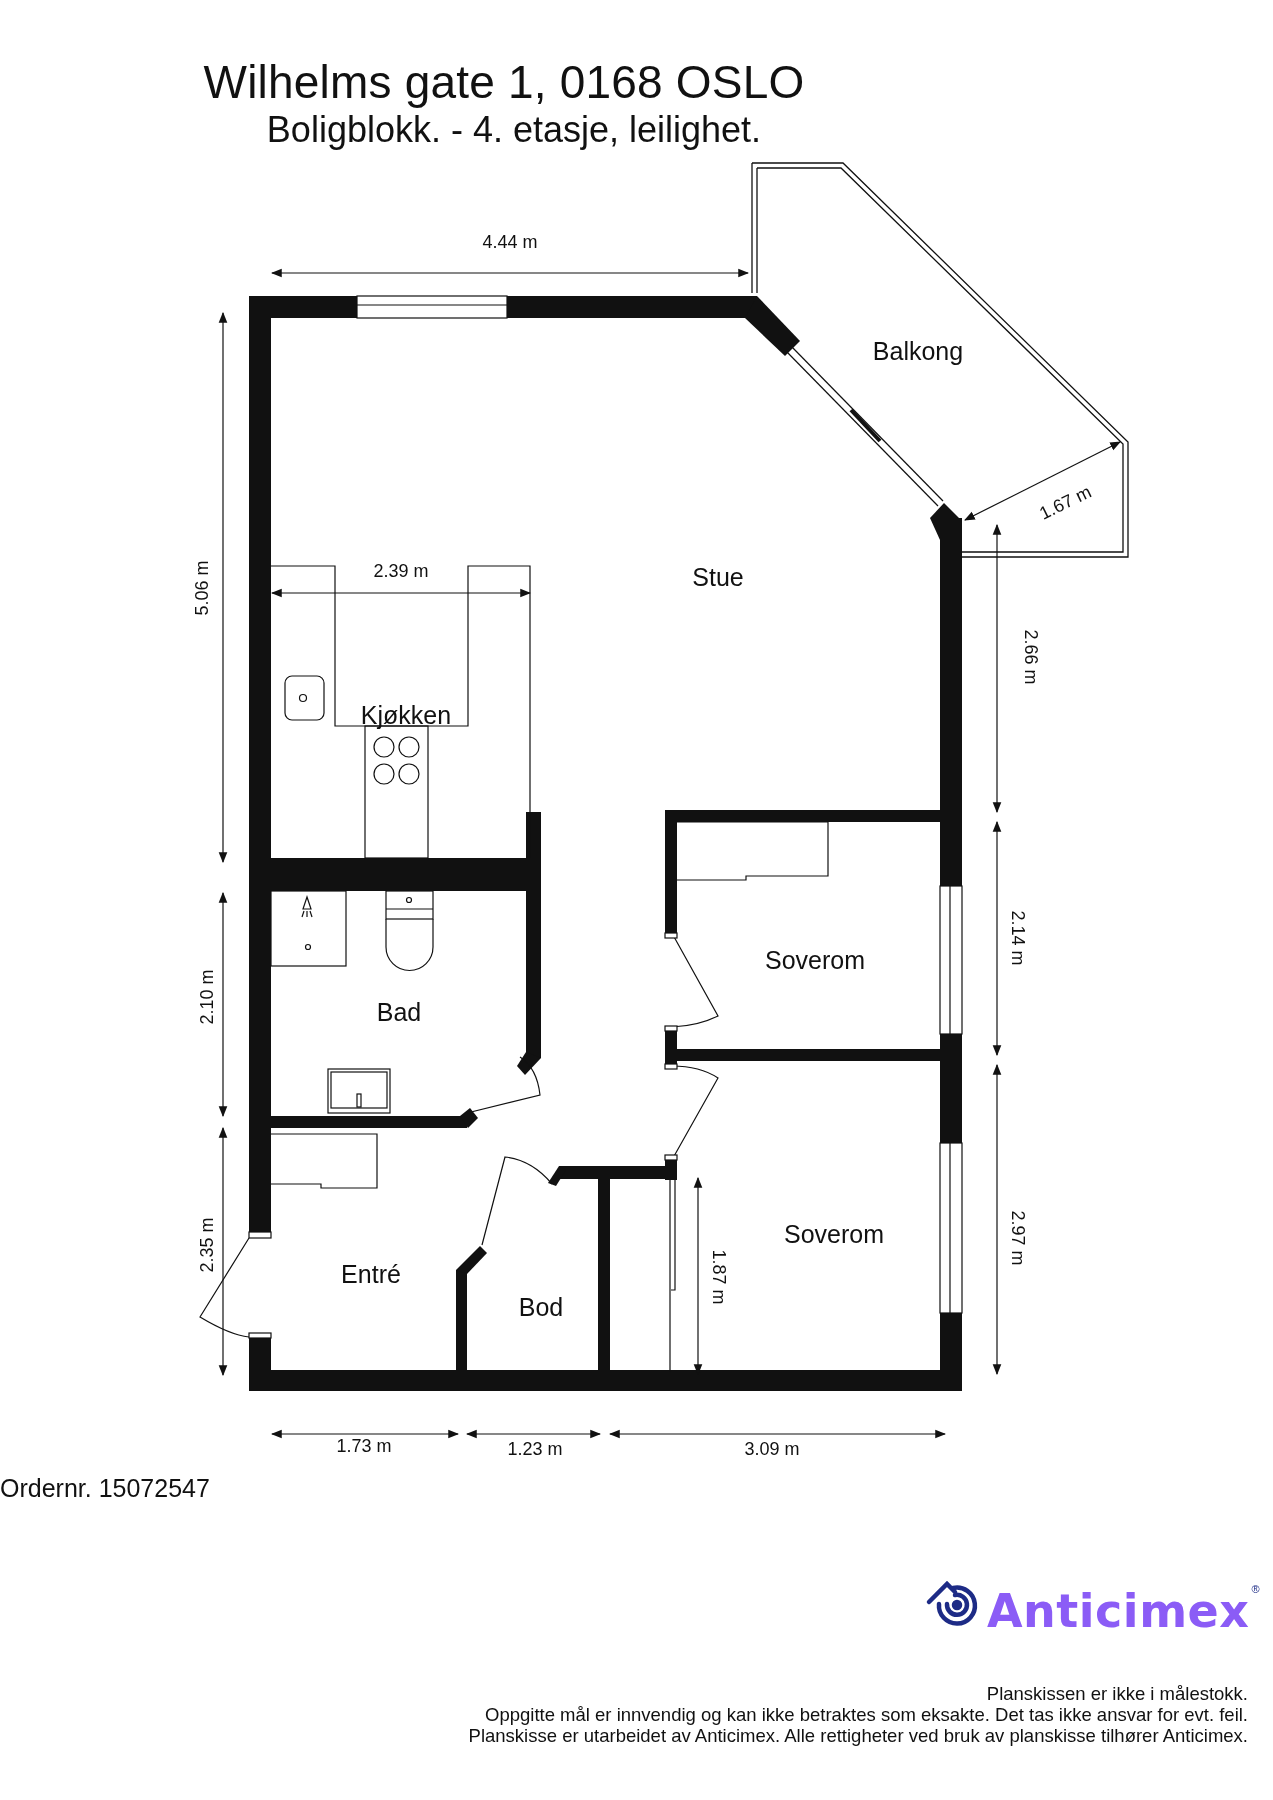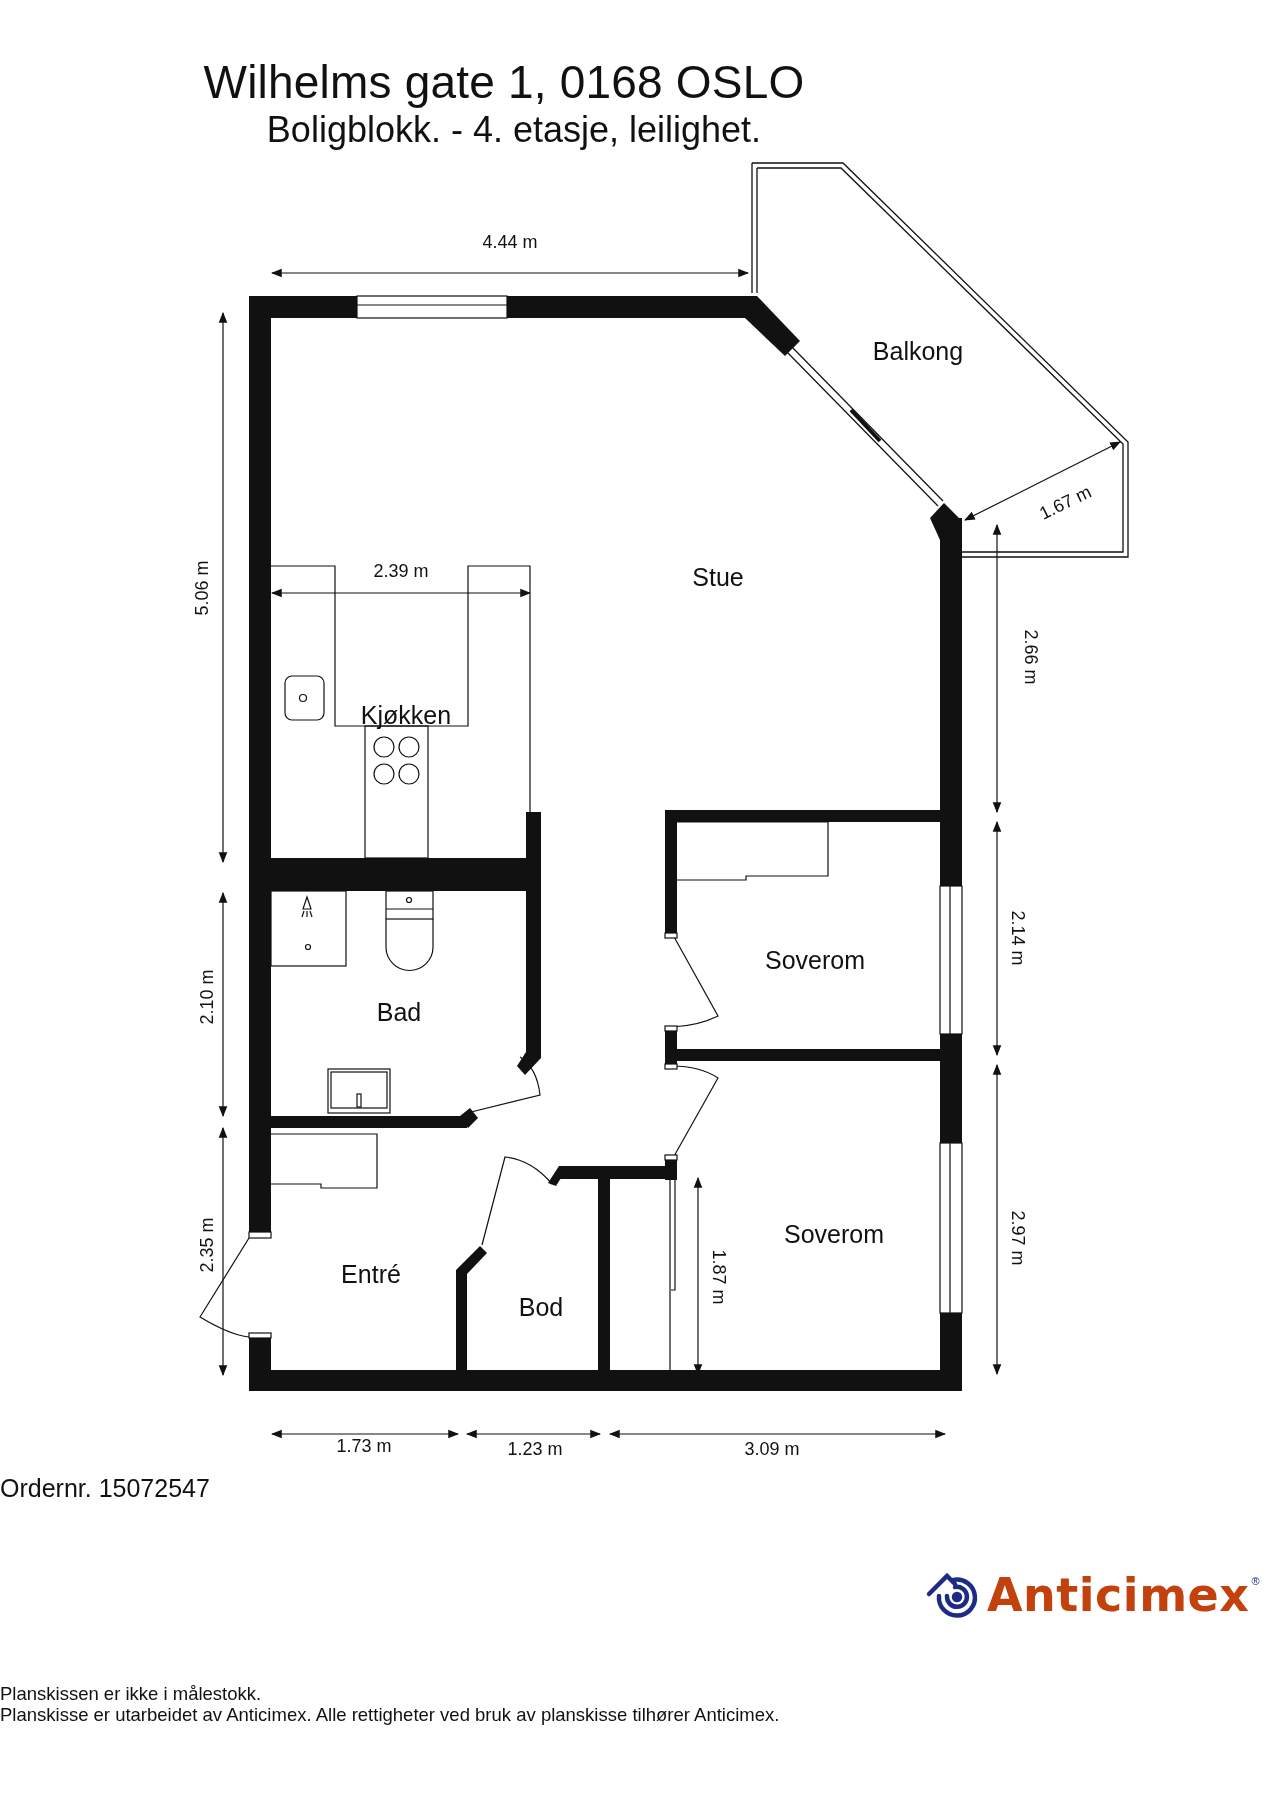--- a/index.html
+++ b/index.html
@@ -6,23 +6,23 @@
   body { width: 1273px; height: 1800px; position: relative; overflow: hidden;
          font-family: "Liberation Sans", "DejaVu Sans", sans-serif; color: #111; }
   .title-block { position: absolute; left: 0; top: 56px; width: 1008px; text-align: center; }
   .title { font-size: 46px; line-height: 52px; letter-spacing: 0.2px; }
   .subtitle { font-size: 36px; line-height: 44px; padding-left: 20px; }
   svg.plan { position: absolute; left: 0; top: 0; }
   .room-label { font-size: 25px; fill: #111; }
   .dim-label { font-size: 18px; fill: #111; }
   .order { position: absolute; left: 0; width: 1160px; top: 1474px; text-align: left; font-size: 25px; }
   .logo { position: absolute; left: 925px; top: 1568px; display: flex; align-items: center; }
-  .logo-text { font-size: 46px; font-weight: bold; color: #c2410c; letter-spacing: 0.5px; font-family: "DejaVu Sans", sans-serif; }
+  .logo-text { font-size: 46px; font-weight: bold; color: #8b5cf6; letter-spacing: 0.5px; font-family: "DejaVu Sans", sans-serif; margin-top: 16px; }
   .reg { font-size: 11px; color: #1d2b86; vertical-align: top; margin-left: 2px; position: relative; top: -14px; }
-  .footer { position: absolute; left: 0; width: 1248px; top: 1683px; text-align: left; font-size: 18.5px; line-height: 21px; }
+  .footer { position: absolute; left: 0; width: 1248px; top: 1683px; text-align: right; font-size: 18.5px; line-height: 21px; }
 </style>
 </head>
 <body>
 
 <div class="title-block">
   <div class="title">Wilhelms gate 1, 0168 OSLO</div>
   <div class="subtitle">Boligblokk.  - 4. etasje, leilighet.</div>
 </div>
 
 <svg class="plan" width="1273" height="1800" viewBox="0 0 1273 1800">
@@ -213,14 +213,15 @@
       <path d="M22,26 A10,10 0 1 0 30,17"></path>
       <circle cx="32" cy="27" r="3" fill="#1d2b86"></circle>
     </g>
   </svg>
   <span class="logo-text">Anticimex</span>
     <span class="reg">®</span>
 </div>
 
 <div class="footer">
   <div>Planskissen er ikke i målestokk.</div>
+  <div>Oppgitte mål er innvendig og kan ikke betraktes som eksakte. Det tas ikke ansvar for evt. feil.</div>
   <div>Planskisse er utarbeidet av Anticimex. Alle rettigheter ved bruk av planskisse tilhører Anticimex.</div>
 </div>
 
 </body></html>

